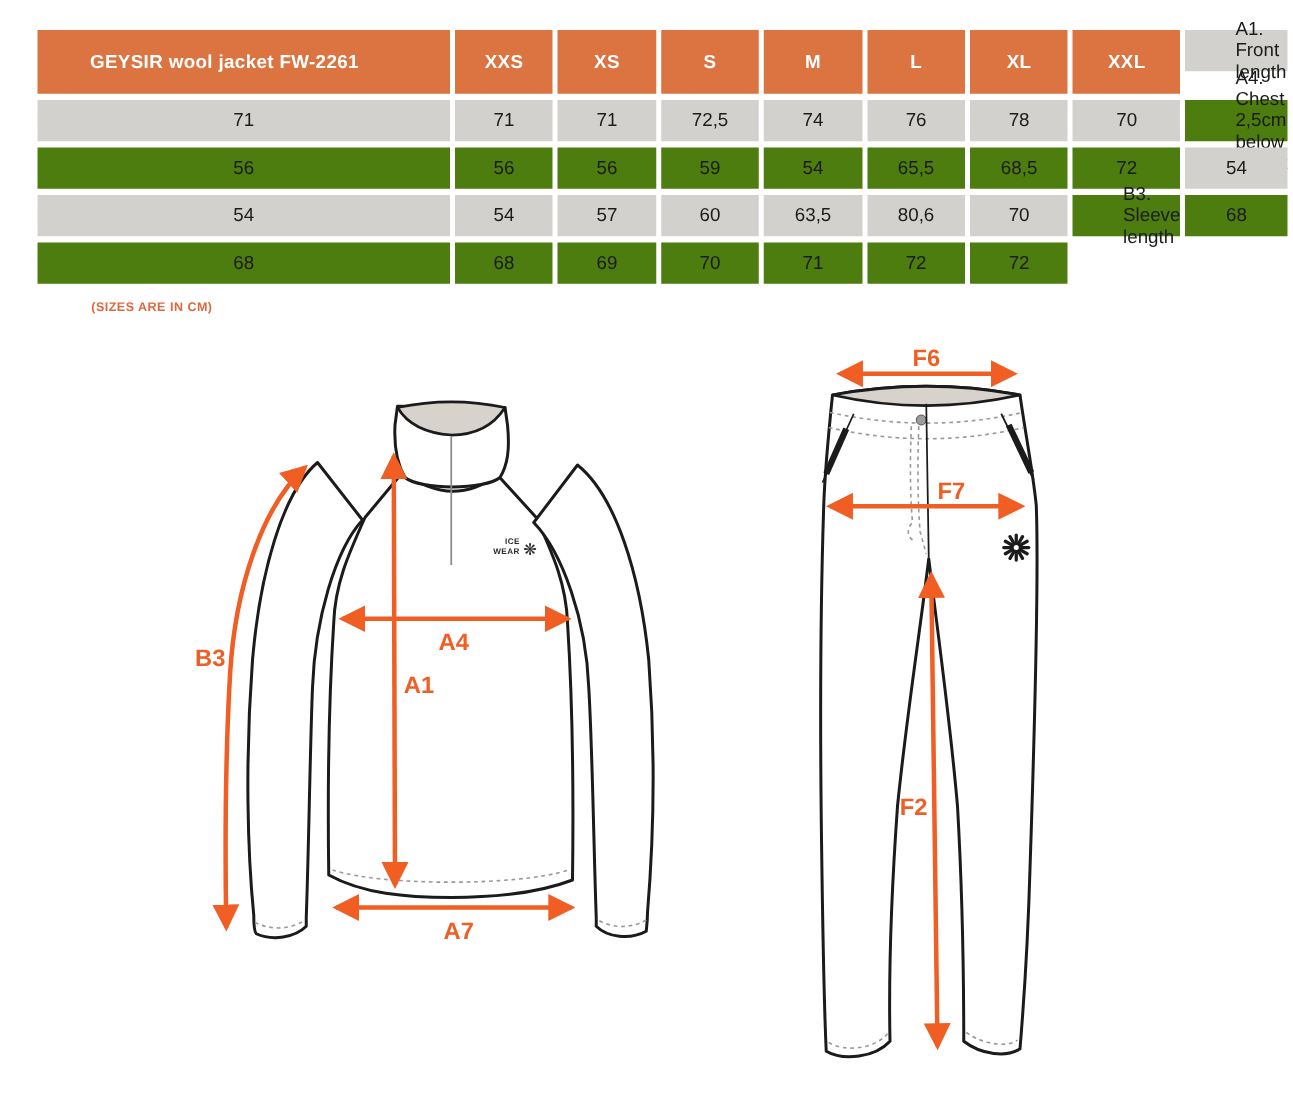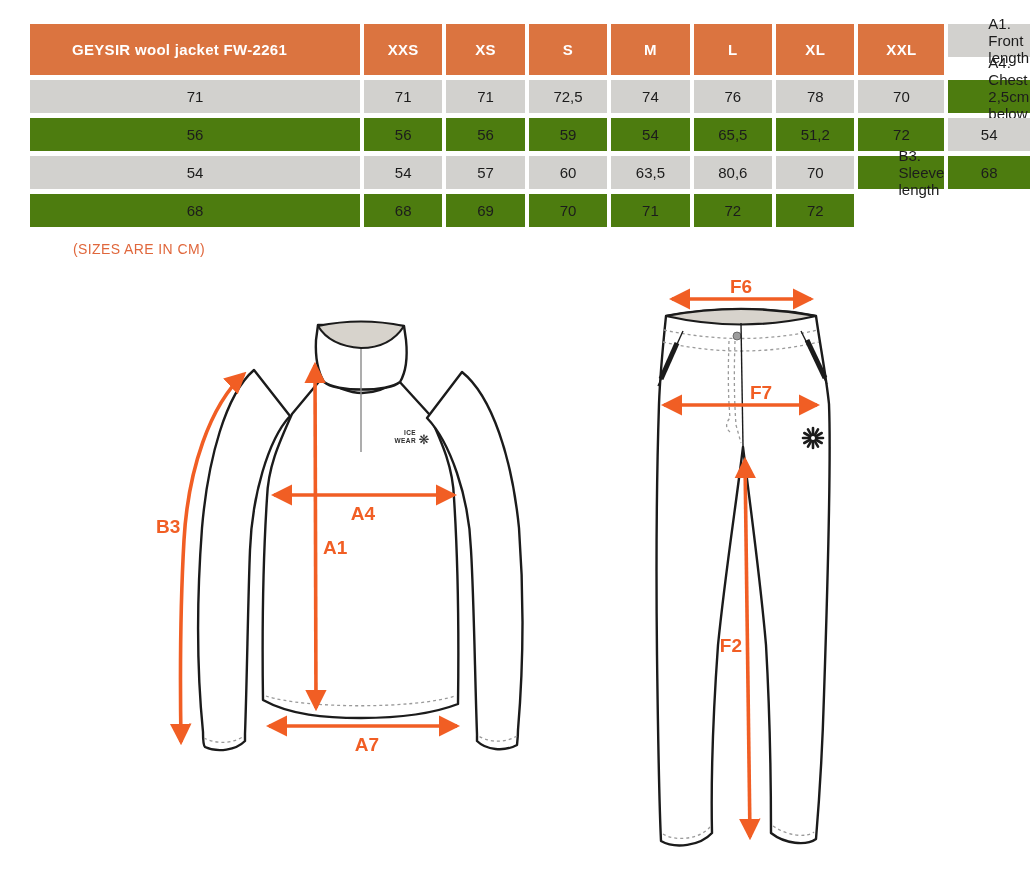--- a/index.html
+++ b/index.html
@@ -11,22 +11,22 @@
               grid-template-columns:330px repeat(8,1fr);column-gap:4px;row-gap:5px;}
   .hcell{background:#DB7440;color:#fff;font-weight:700;font-size:15px;height:51px;
          display:flex;align-items:center;justify-content:center;letter-spacing:.3px;}
   .hcell.product{justify-content:flex-start;padding-left:42px;}
   .cell{height:33px;display:flex;align-items:center;justify-content:center;
         font-size:15px;color:#1c1c1c;}
   .cell.label{justify-content:flex-start;padding-left:40px;}
   .rdark{background:#D2D1CE;}
   .rlight{background:#4d7c0f;}
 
-  .note{position:absolute;left:73px;top:241px;color:#E0673C;font-weight:400;
-        font-size:14px;letter-spacing:.4px;}
+  .note{position:absolute;left:73px;top:241px;color:#E0673C;font-weight:700;
+        font-size:10px;letter-spacing:.4px;}
 
   
   .jacket-svg{position:absolute;left:140px;top:300px;}
   .pants-svg{position:absolute;left:630px;top:275px;}
   svg text{font-family:"Liberation Sans",sans-serif;}
   .mlabel{fill:#F15E24;font-size:19px;font-weight:700;}
   .garment{fill:#ffffff;stroke:#1b1b1b;stroke-width:2.4;stroke-linejoin:round;}
   .stitch{fill:none;stroke:#9a9a9a;stroke-width:1.3;stroke-dasharray:3 3;}
   .thinline{fill:none;stroke:#1b1b1b;stroke-width:1.4;}
   .arrow{fill:none;stroke:#F15E24;stroke-width:3.6;}
@@ -57,21 +57,21 @@
     <div class="cell rdark">78</div>
     <div class="cell rdark">70</div>
 
     <div class="cell label rlight">A4. Chest 2,5cm below armpit</div>
     <div class="cell rlight">56</div>
     <div class="cell rlight">56</div>
     <div class="cell rlight">56</div>
     <div class="cell rlight">59</div>
     <div class="cell rlight">54</div>
     <div class="cell rlight">65,5</div>
-    <div class="cell rlight">51,2</div>
+    <div class="cell rlight">68,5</div>
     <div class="cell rlight">72</div>
 
     <div class="cell rdark">54</div>
     <div class="cell rdark">54</div>
     <div class="cell rdark">54</div>
     <div class="cell rdark">57</div>
     <div class="cell rdark">60</div>
     <div class="cell rdark">63,5</div>
     <div class="cell rdark">80,6</div>
     <div class="cell rdark">70</div>

